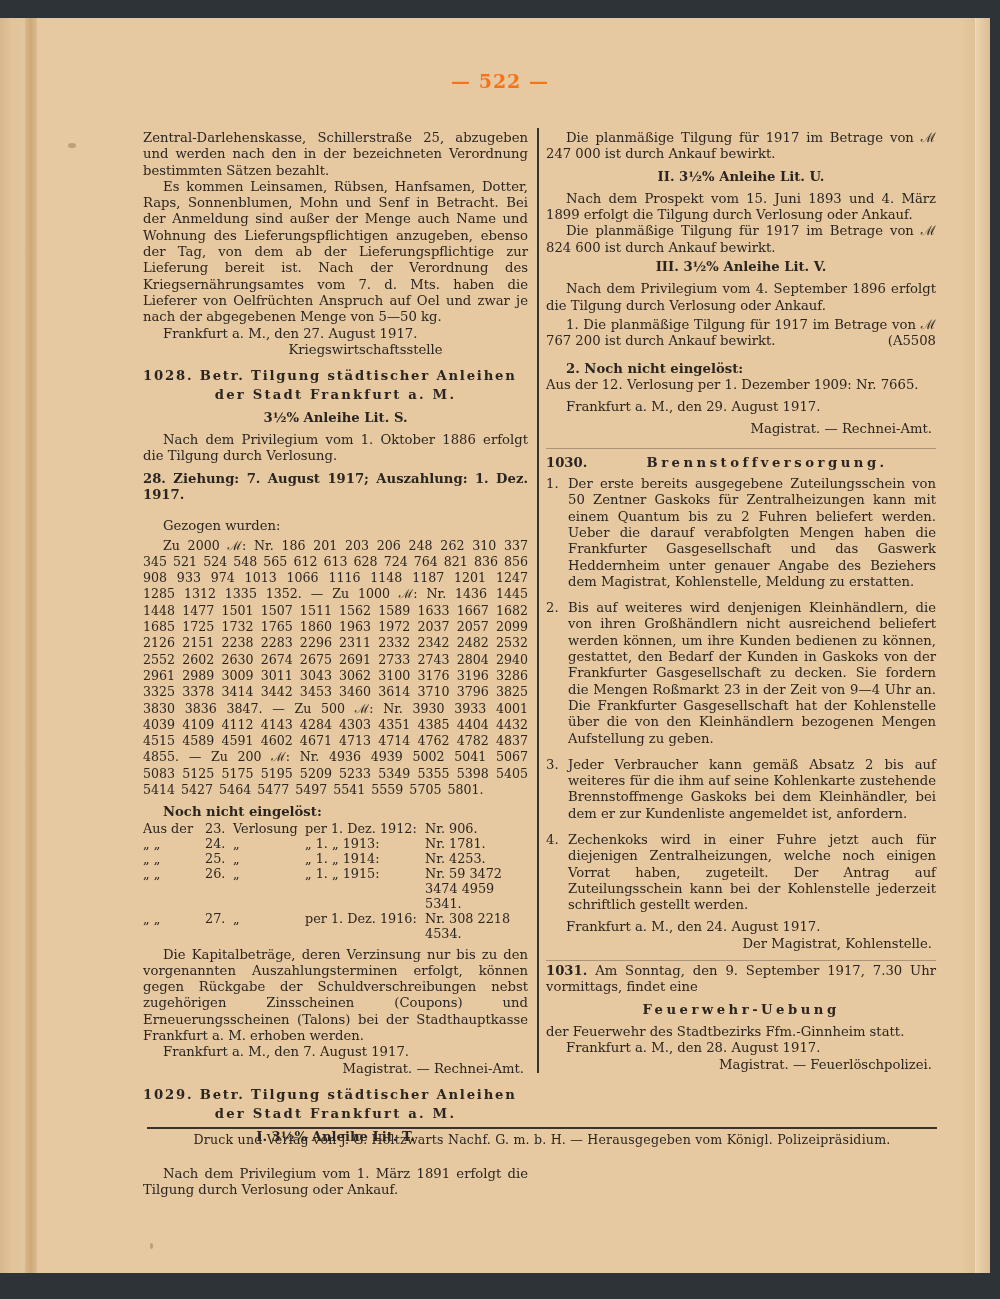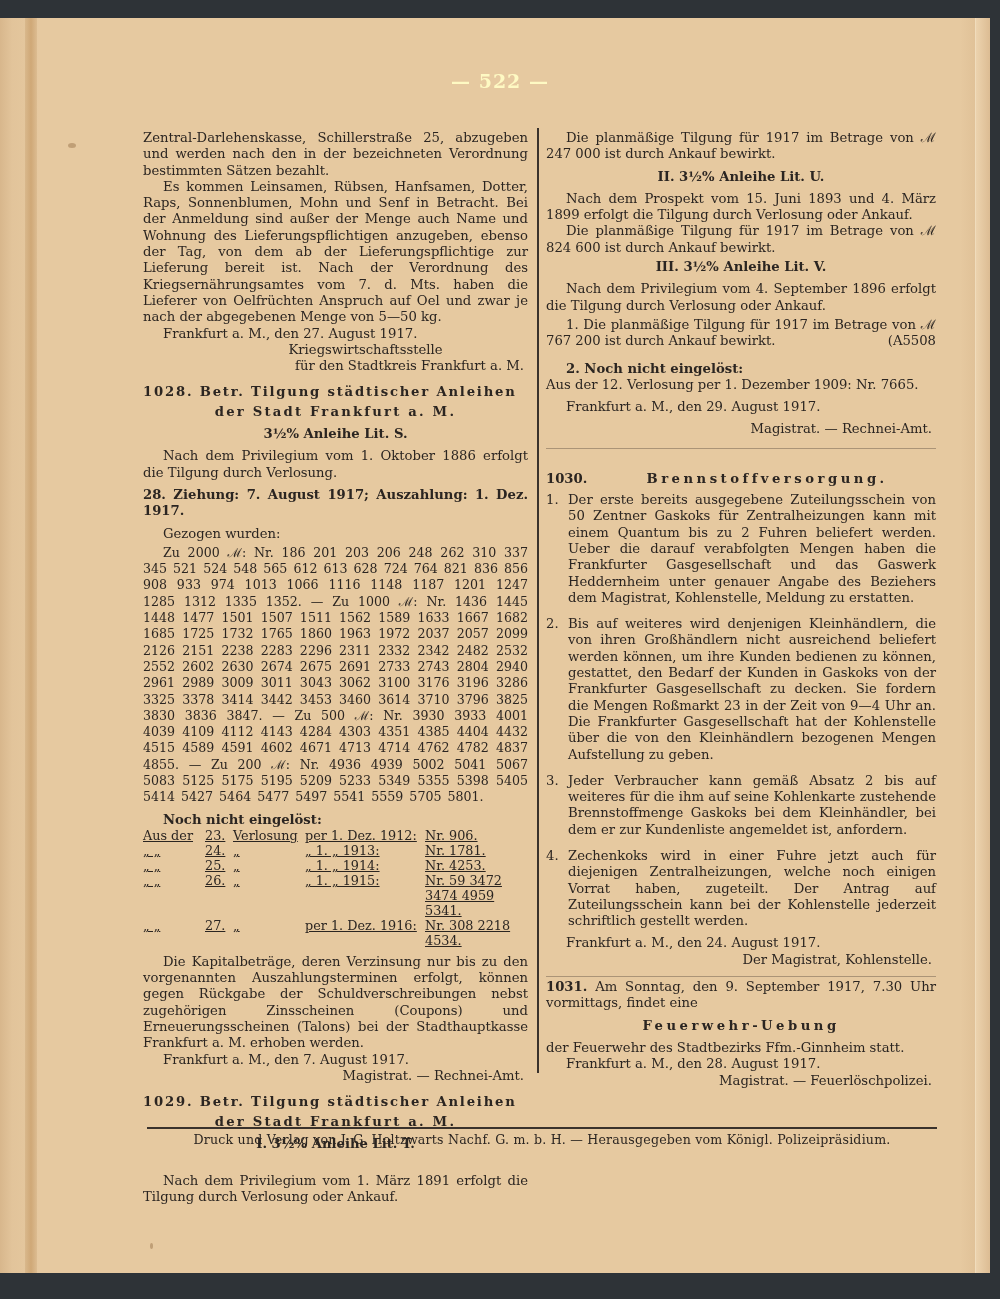--- a/index.html
+++ b/index.html
@@ -20,21 +20,21 @@
     position: absolute; left: 25px; top: 0; width: 12px; height: 100%;
     background: linear-gradient(90deg, #d9b88c, #cfa877, #dcbc91);
   }
   .right-fold {
     position: absolute; right: 0; top: 0; width: 14px; height: 100%;
     background: linear-gradient(90deg, #ecd3ae, #dcbc93);
     border-left: 1px solid #f0dcbc;
   }
   .page-number {
     position: absolute; top: 70px; left: 0; width: 1000px;
-    text-align: center; font-size: 19px; font-weight: bold; color: #fef9c3;
+    text-align: center; font-size: 19px; font-weight: bold; color: #f97316;
     letter-spacing: 1px;
   }
   .col {
     position: absolute; top: 130px; font-size: 13.2px; line-height: 16.3px; color: #2b2521;
   }
   .col-left { left: 143px; width: 385px; }
   .col-right { left: 546px; width: 390px; }
   .divider {
     position: absolute; left: 537px; top: 128px; width: 2px; height: 945px; background: #3a322c;
   }
@@ -44,21 +44,21 @@
   .sig { text-align: right; padding-right: 4px; }
   .center { text-align: center; }
   .spaced { letter-spacing: 3.5px; font-weight: bold; }
   .gap { margin-top: 6px; }
   .gap2 { margin-top: 10px; }
   .nums { font-family: "DejaVu Serif", serif; font-size: 12.6px; word-spacing: 2px; }
   .olist .item { display: flex; margin-top: 5px; }
   .olist .n { width: 22px; flex: none; }
   .olist .t { flex: 1; text-align: justify; }
   .tbl { width: 100%; border-collapse: collapse; font-size: 12.8px; line-height: 15px; }
-  .tbl td { padding: 0; vertical-align: top; text-decoration: underline; }
+  .tbl td { padding: 0; vertical-align: top; }
   .footer-rule {
     position: absolute; left: 147px; top: 1127px; width: 790px; height: 2px; background: #3a322c;
   }
   .footer {
     position: absolute; left: 147px; top: 1132px; width: 790px; font-size: 12.6px; color: #2b2521;
     text-align: center; letter-spacing: 0.2px;
   }
   .spot { position: absolute; border-radius: 50%; background: rgba(120,80,40,0.35); }
 </style>
 </head>
@@ -73,28 +73,27 @@
 
 <div class="page-number">— 522 —</div>
 
 <div class="divider"></div>
 
 <div class="col col-left">
   <p>Zentral-Darlehenskasse, Schillerstraße 25, abzugeben und werden nach den in der bezeichneten Verordnung bestimmten Sätzen bezahlt.</p>
   <p class="ind">Es kommen Leinsamen, Rübsen, Hanfsamen, Dotter, Raps, Sonnenblumen, Mohn und Senf in Betracht. Bei der Anmeldung sind außer der Menge auch Name und Wohnung des Lieferungspflichtigen anzugeben, ebenso der Tag, von dem ab der Lieferungspflichtige zur Lieferung bereit ist. Nach der Verordnung des Kriegsernährungsamtes vom 7. d. Mts. haben die Lieferer von Oelfrüchten Anspruch auf Oel und zwar je nach der abgegebenen Menge von 5—50 kg.</p>
   <p class="ind">Frankfurt a. M., den 27. August 1917.</p>
   <p class="center" style="padding-left:60px">Kriegswirtschaftsstelle</p>
-  <p class="sig">für den Stadtkreis Frankfurt a. M.</p>
 
   <p class="gap2 b" style="letter-spacing:1.8px">1028. Betr. Tilgung städtischer Anleihen</p>
   <p class="center b" style="letter-spacing:2.2px; margin-top:3px">der Stadt Frankfurt a. M.</p>
   <p class="center b gap">3½% Anleihe Lit. S.</p>
   <p class="ind gap">Nach dem Privilegium vom 1. Oktober 1886 erfolgt die Tilgung durch Verlosung.</p>
   <p class="b gap">28. Ziehung: 7. August 1917; Auszahlung: 1. Dez. 1917.</p>
-  <p class="ind" style="margin-top:6px">Gezogen wurden:</p>
+  <p class="ind" style="margin-top:15px">Gezogen wurden:</p>
   <p class="ind nums" style="margin-top:3px">Zu 2000 ℳ: Nr. 186 201 203 206 248 262 310 337 345 521 524 548 565 612 613 628 724 764 821 836 856 908 933 974 1013 1066 1116 1148 1187 1201 1247 1285 1312 1335 1352. — Zu 1000 ℳ: Nr. 1436 1445 1448 1477 1501 1507 1511 1562 1589 1633 1667 1682 1685 1725 1732 1765 1860 1963 1972 2037 2057 2099 2126 2151 2238 2283 2296 2311 2332 2342 2482 2532 2552 2602 2630 2674 2675 2691 2733 2743 2804 2940 2961 2989 3009 3011 3043 3062 3100 3176 3196 3286 3325 3378 3414 3442 3453 3460 3614 3710 3796 3825 3830 3836 3847. — Zu 500 ℳ: Nr. 3930 3933 4001 4039 4109 4112 4143 4284 4303 4351 4385 4404 4432 4515 4589 4591 4602 4671 4713 4714 4762 4782 4837 4855. — Zu 200 ℳ: Nr. 4936 4939 5002 5041 5067 5083 5125 5175 5195 5209 5233 5349 5355 5398 5405 5414 5427 5464 5477 5497 5541 5559 5705 5801.</p>
   <p class="ind b gap">Noch nicht eingelöst:</p>
   <table class="tbl">
     <tbody>
       <tr>
         <td style="width:62px">Aus der</td>
         <td style="width:28px">23.</td>
         <td style="width:72px">Verlosung</td>
         <td style="width:120px">per 1. Dez. 1912:</td>
         <td>Nr. 906.</td>
@@ -148,21 +147,21 @@
   <p class="ind gap">Nach dem Privilegium vom 4. September 1896 erfolgt die Tilgung durch Verlosung oder Ankauf.</p>
   <p class="ind" style="margin-top:3px">
     <span>1. Die planmäßige Tilgung für 1917 im Betrage von ℳ 767 200 ist durch Ankauf bewirkt.</span>
     <span style="float:right">(A5508</span>
   </p>
   <p class="ind b" style="margin-top:11px">2. Noch nicht eingelöst:</p>
   <p>Aus der 12. Verlosung per 1. Dezember 1909: Nr. 7665.</p>
   <p class="ind gap">Frankfurt a. M., den 29. August 1917.</p>
   <p class="sig gap">Magistrat. — Rechnei-Amt.</p>
 
-  <div style="border-top:1px solid rgba(60,50,44,0.35); margin-top:10px; padding-top:22px">
+  <div style="border-top:1px solid rgba(60,50,44,0.35); margin-top:10px; padding-top:6px">
     <p>
       <span class="b">1030.</span>
       <span class="spaced" style="margin-left:55px">Brennstoffversorgung.</span>
     </p>
     <div class="olist">
       <div class="item">
         <span class="n">1.</span>
         <span class="t">Der erste bereits ausgegebene Zuteilungsschein von 50 Zentner Gaskoks für Zentralheizungen kann mit einem Quantum bis zu 2 Fuhren beliefert werden. Ueber die darauf verabfolgten Mengen haben die Frankfurter Gasgesellschaft und das Gaswerk Heddernheim unter genauer Angabe des Beziehers dem Magistrat, Kohlenstelle, Meldung zu erstatten.</span>
       </div>
       <div class="item" style="margin-top:10px">

